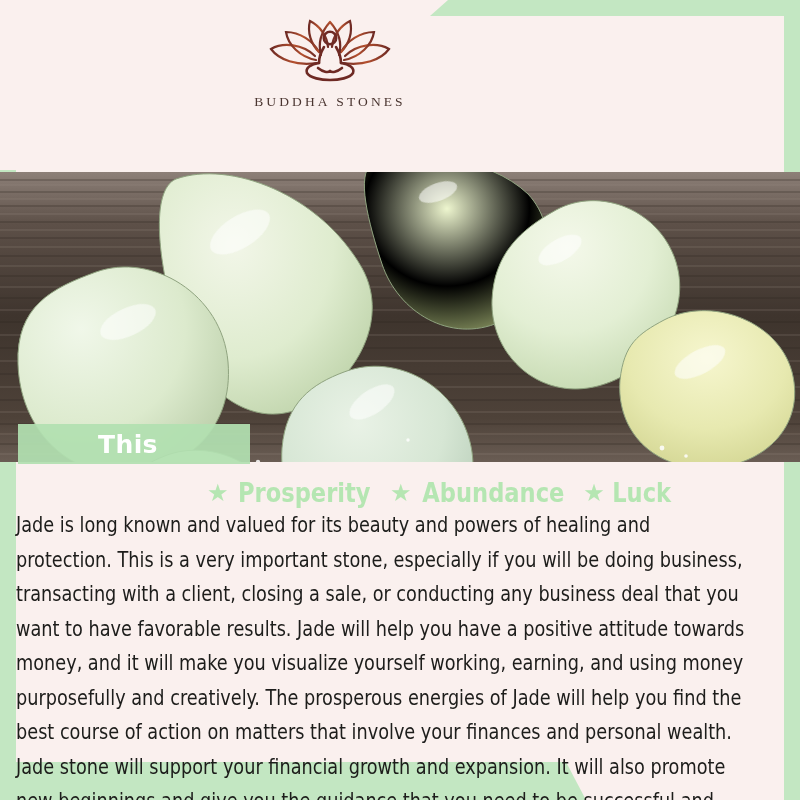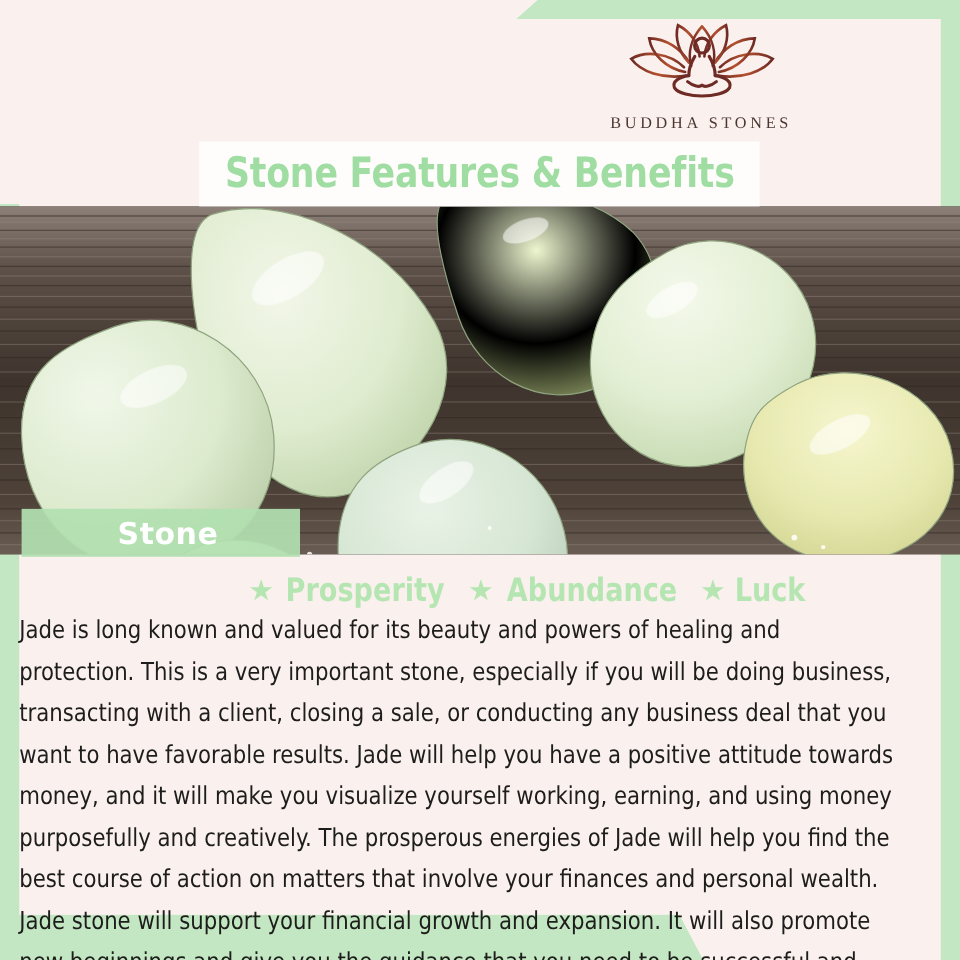--- a/index.html
+++ b/index.html
@@ -42,21 +42,21 @@
     width: 586px; height: 38px;
     background: #c3e7c2;
     clip-path: polygon(0 0, 566px 0, 100% 100%, 0 100%);
   }
 
   
   .logo-block {
     position: absolute;
     top: 16px; left: 0;
     width: 660px;
-    text-align: right;
+    text-align: center;
     z-index: 5;
   }
   .logo-mark { display: block; margin: 0 auto; }
   .logo-word {
     display: block;
     margin-top: 4px;
     font-family: "Liberation Serif", serif;
     font-size: 13.5px;
     letter-spacing: 3.1px;
     color: #4a3530;
@@ -205,23 +205,20 @@
           <path d="M69 31 C66 36, 64 42, 64 47 M81 31 C84 36, 86 42, 86 47"></path>
 
           <path d="M64 47 C56 48, 50 52, 52 57 C55 62, 66 64, 75 64 C84 64, 95 62, 98 57 C100 52, 94 48, 86 47"></path>
           <path d="M63 52 C68 56, 73 57, 75 55 C77 57, 82 56, 87 52"></path>
         </g>
       </svg>
     </span>
     <span class="logo-word">BUDDHA STONES</span>
   </div>
 
-  <div class="title-band">
-    <span class="title-text">Stone Features &amp; Benefits</span>
-  </div>
 
   <div class="photo">
     <svg viewBox="0 0 800 290" preserveAspectRatio="none">
       <defs>
         <linearGradient id="wood" x1="0" y1="0" x2="0" y2="1">
           <stop offset="0" stop-color="#8d8078"></stop>
           <stop offset="0.18" stop-color="#5d5048"></stop>
           <stop offset="0.5" stop-color="#3e342d"></stop>
           <stop offset="0.85" stop-color="#4e4239"></stop>
           <stop offset="1" stop-color="#6a5d54"></stop>
@@ -321,21 +318,21 @@
         <circle cx="662" cy="276" r="2.4"></circle>
           <circle cx="686" cy="284" r="1.8"></circle>
         <circle cx="258" cy="290" r="2.2"></circle>
           <circle cx="290" cy="300" r="1.6"></circle>
         <circle cx="408" cy="268" r="1.7"></circle>
       </g>
     </svg>
   </div>
 
   <div class="jade-label">
-    <span class="jade-text">Stone</span>
+    <span class="jade-text">This</span>
   </div>
 
   <div class="keywords">
     <span class="kw-star first">★</span><span class="kw">Prosperity</span><span class="kw-star">★</span><span class="kw">Abundance</span><span class="kw-star">★</span><span class="kw">Luck</span>
   </div>
 
   <div class="body-panel">
     <p class="body-text">Jade is long known and valued for its beauty and powers of healing and protection. This is a very important stone, especially if you will be doing business, transacting with a client, closing a sale, or conducting any business deal that you want to have favorable results. Jade will help you have a positive attitude towards money, and it will make you visualize yourself working, earning, and using money purposefully and creatively. The prosperous energies of Jade will help you find the best course of action on matters that involve your finances and personal wealth. Jade stone will support your financial growth and expansion. It will also promote new beginnings and give you the guidance that you need to be successful and wealthy!</p>
   </div>
 

